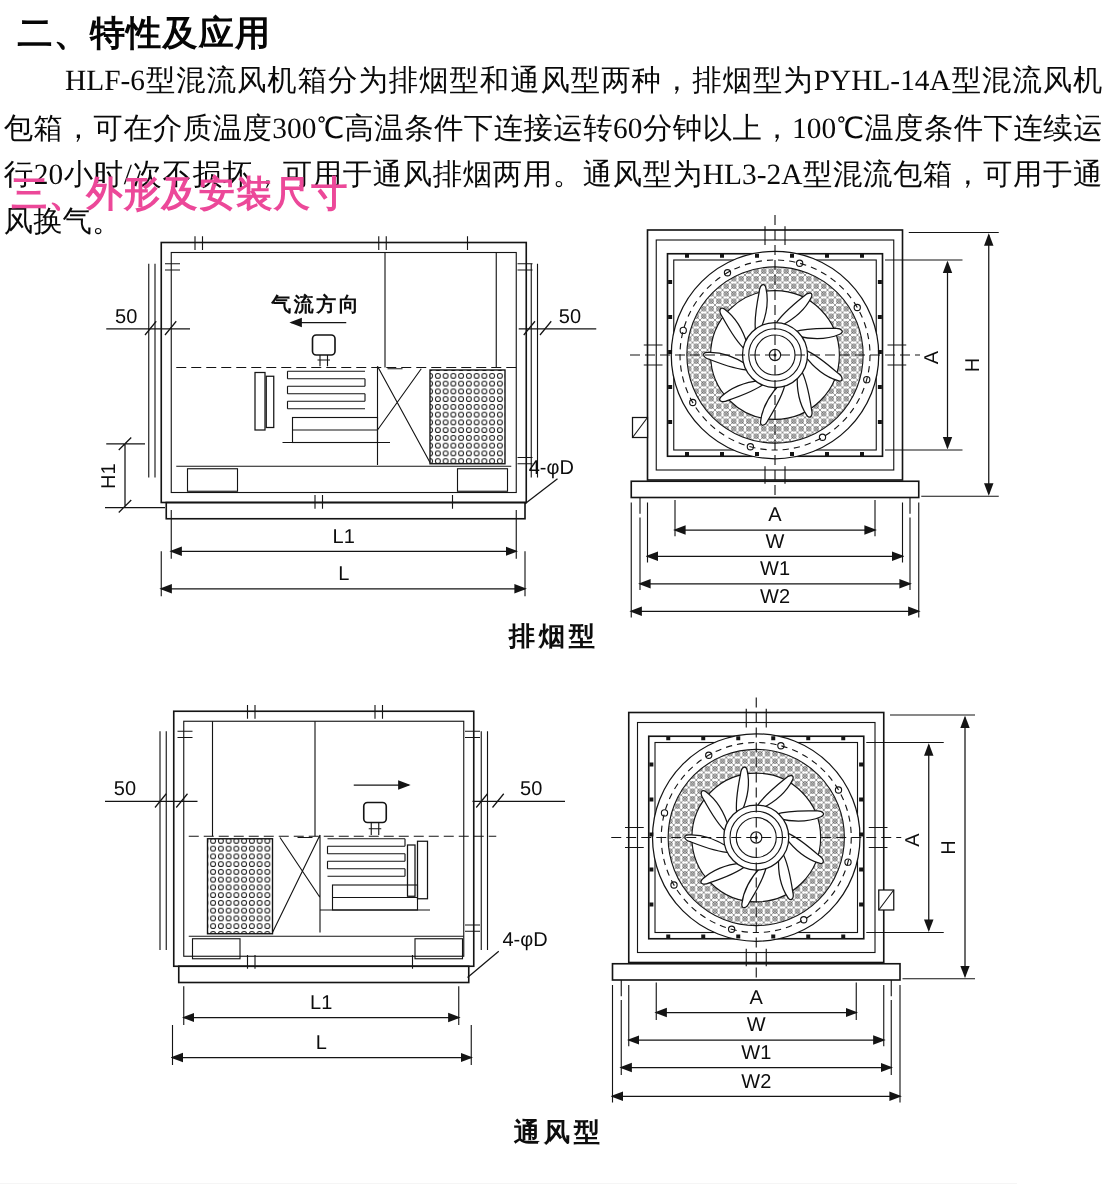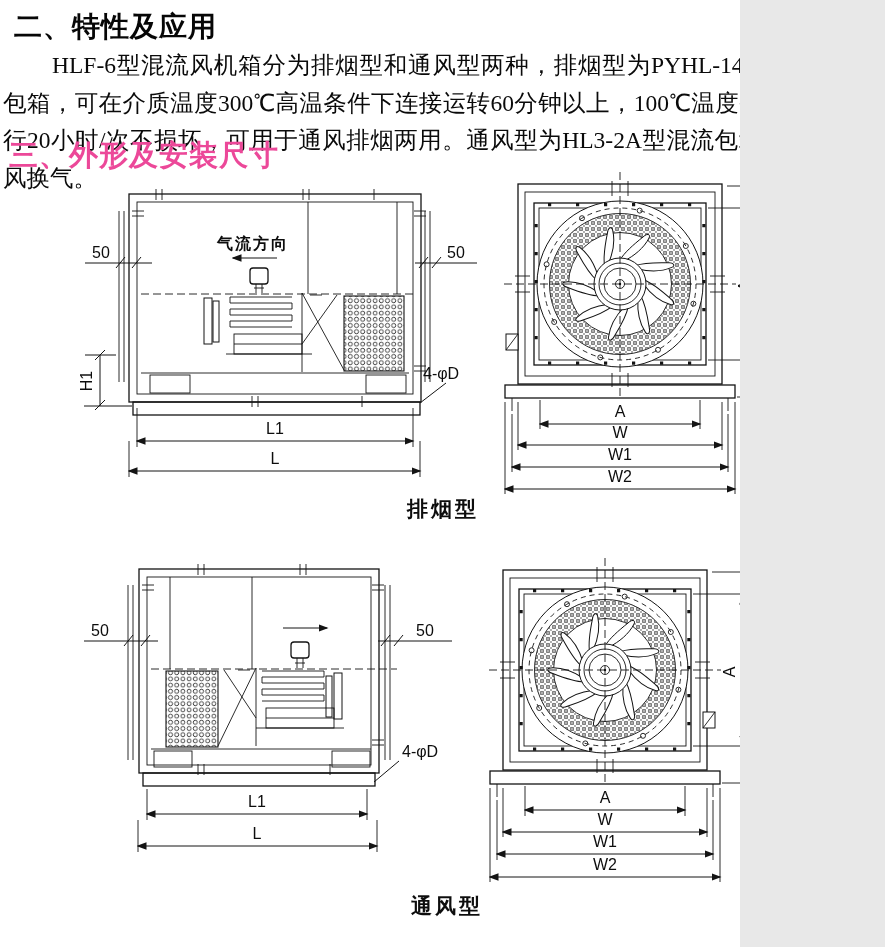--- a/index.html
+++ b/index.html
@@ -1,17 +1,17 @@
 <!DOCTYPE html>
 <html><head>
 <meta charset="utf-8">
 <style>
   html,body{margin:0;padding:0;background:#e8e8e8;}
   .page{
-    position:relative; width:740px; height:947px; background:#ffffff;
+    position:relative; width:885px; height:947px; background:#ffffff;
     overflow:hidden; color:#0d0d0d;
     font-family:"Liberation Serif", serif;
   }
   .s2-title{
     position:absolute; top:8px; left:14px; margin:0;
     font-family:"Liberation Sans", sans-serif;
     font-size:28px; font-weight:700; letter-spacing:1px; color:#060606;
   }
   .body-par{
     position:absolute; top:47px; left:3px; width:879px; margin:0;

